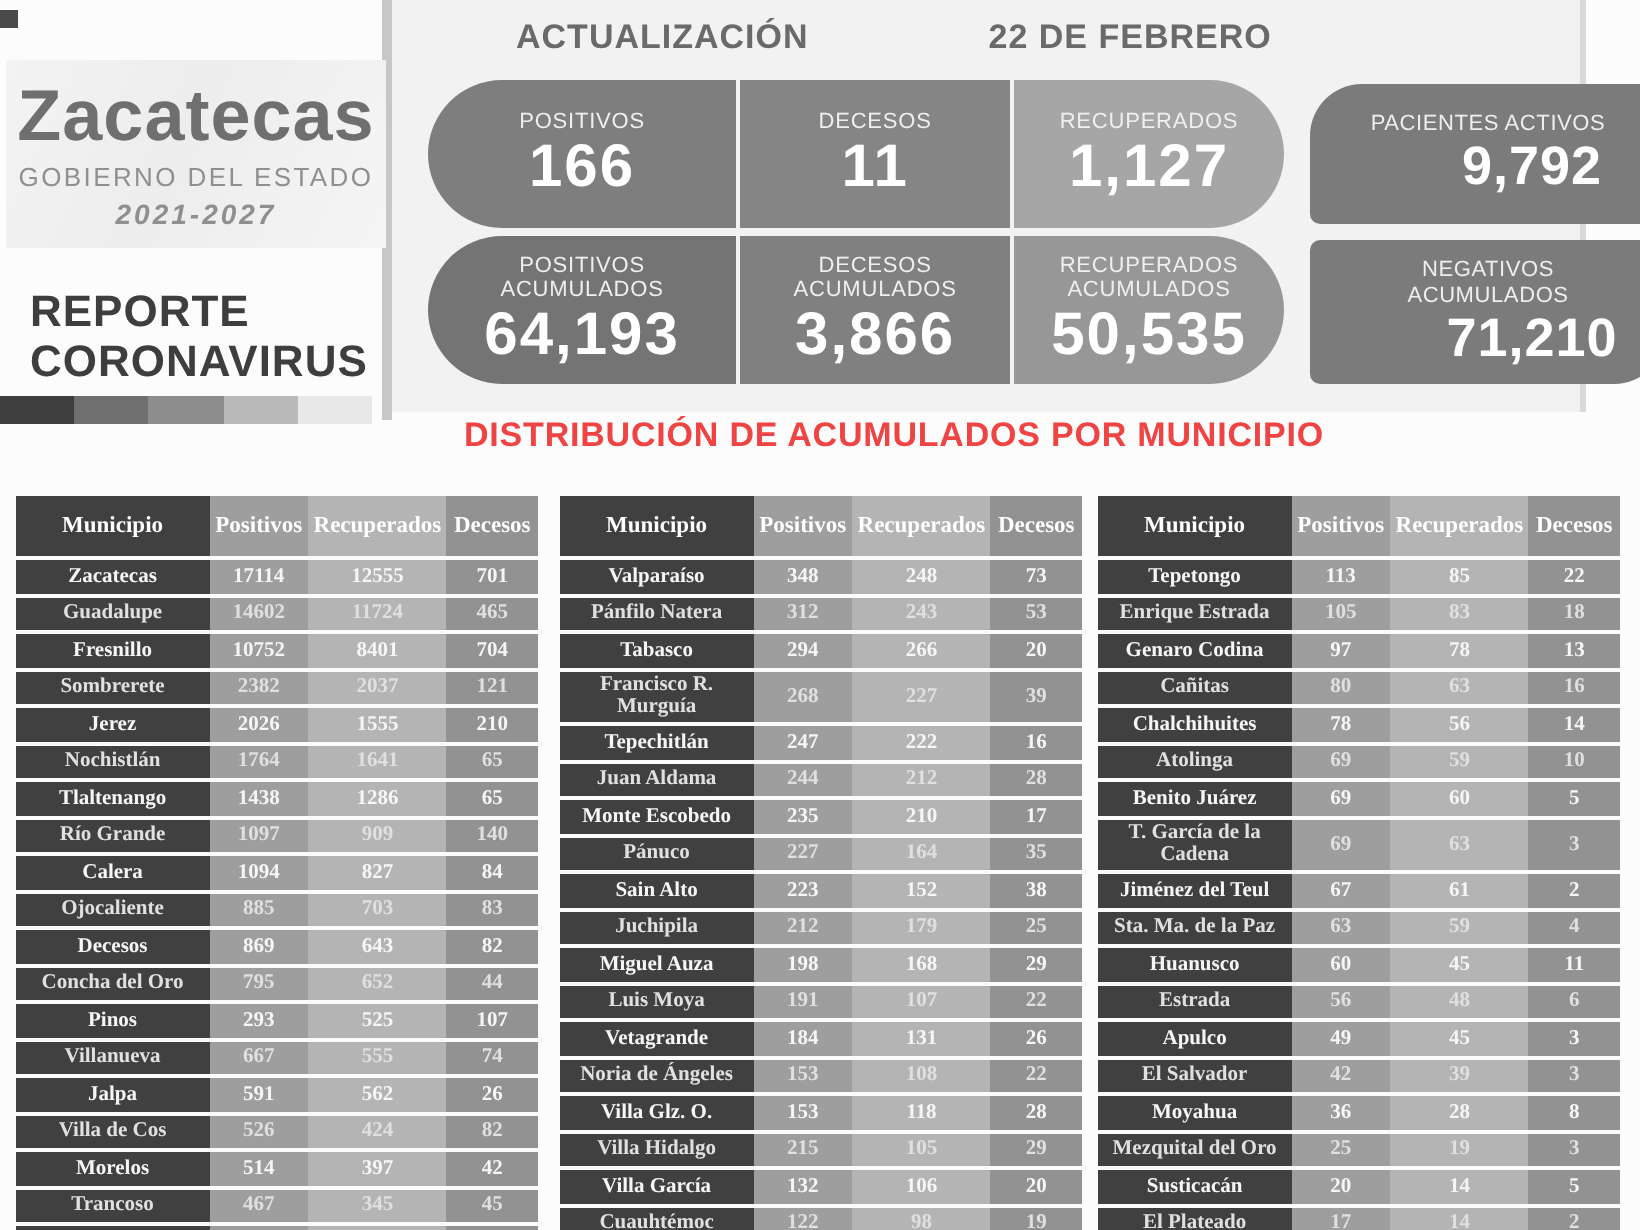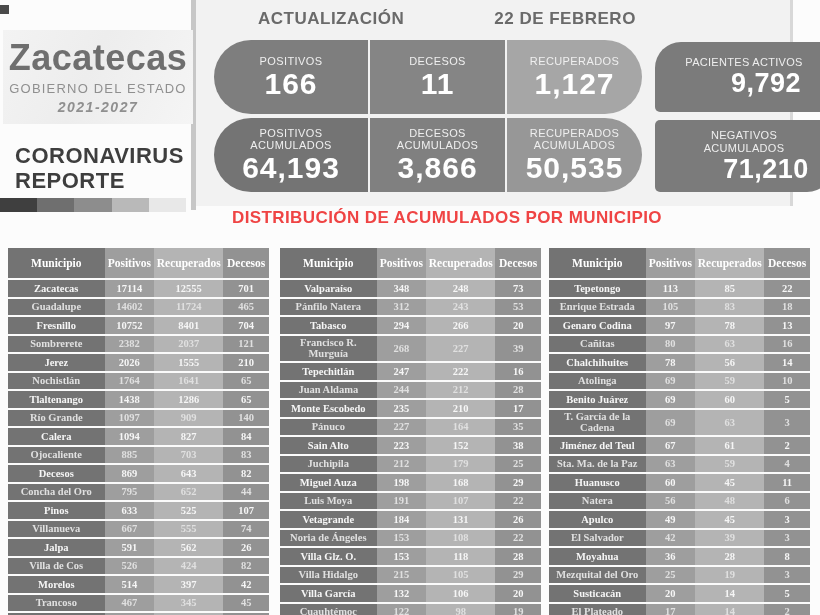--- a/index.html
+++ b/index.html
@@ -82,21 +82,21 @@
   .tables { position:absolute; left:0; top:248px; width:820px; }
   .mtable { position:absolute; top:0; width:261px; font-family:"Liberation Serif", serif; }
   .mtable-0 { left:8px; } .mtable-1 { left:280px; } .mtable-2 { left:549px; }
   .trow { display:flex; border-bottom:2px solid #fbfbfb; }
   .tcell {
     display:flex; align-items:center; justify-content:center; text-align:center;
     color:#f6f6f6; font-weight:bold; font-size:10.5px; line-height:1.08;
     padding:1.5px 2px; min-height:16.5px;
   }
   .trow:nth-child(even) .tcell { color:#e0e0e0; }
-  .c0 { width:37%;   background:#737373; }
+  .c0 { width:37%;   background:#404040; }
   .c1 { width:19%;   background:#9e9e9e; }
   .c2 { width:26.5%; background:#b4b4b4; }
   .c3 { width:17.5%; background:#929292; }
   .thead .tcell { min-height:30px; font-size:11.5px; color:#ffffff; }
 </style>
 </head>
 <body>
 
 <div class="page">
 
@@ -105,22 +105,22 @@
   <div class="v-divider-right"></div>
   <div class="corner-mark"></div>
 
   <div class="logo-panel">
     <div class="logo-state">Zacatecas</div>
     <div class="logo-sub">GOBIERNO DEL ESTADO</div>
     <div class="logo-period">2021-2027</div>
   </div>
 
   <div class="report-title">
+    <div>REPORTE</div>
     <div>CORONAVIRUS</div>
-    <div>REPORTE</div>
   </div>
 
   <div class="grad-bar">
     <div class="g1"></div>
     <div class="g2"></div>
     <div class="g3"></div>
     <div class="g4"></div>
     <div class="g5"></div>
   </div>
 
@@ -262,21 +262,21 @@
             <div class="tcell c3">82</div>
           </div>
           <div class="trow">
             <div class="tcell c0">Concha del Oro</div>
             <div class="tcell c1">795</div>
             <div class="tcell c2">652</div>
             <div class="tcell c3">44</div>
           </div>
           <div class="trow">
             <div class="tcell c0">Pinos</div>
-            <div class="tcell c1">633</div>
+            <div class="tcell c1">293</div>
             <div class="tcell c2">525</div>
             <div class="tcell c3">107</div>
           </div>
           <div class="trow">
             <div class="tcell c0">Villanueva</div>
             <div class="tcell c1">667</div>
             <div class="tcell c2">555</div>
             <div class="tcell c3">74</div>
           </div>
           <div class="trow">
@@ -497,21 +497,21 @@
             <div class="tcell c2">59</div>
             <div class="tcell c3">4</div>
           </div>
           <div class="trow">
             <div class="tcell c0">Huanusco</div>
             <div class="tcell c1">60</div>
             <div class="tcell c2">45</div>
             <div class="tcell c3">11</div>
           </div>
           <div class="trow">
-            <div class="tcell c0">Natera</div>
+            <div class="tcell c0">Estrada</div>
             <div class="tcell c1">56</div>
             <div class="tcell c2">48</div>
             <div class="tcell c3">6</div>
           </div>
           <div class="trow">
             <div class="tcell c0">Apulco</div>
             <div class="tcell c1">49</div>
             <div class="tcell c2">45</div>
             <div class="tcell c3">3</div>
           </div>

